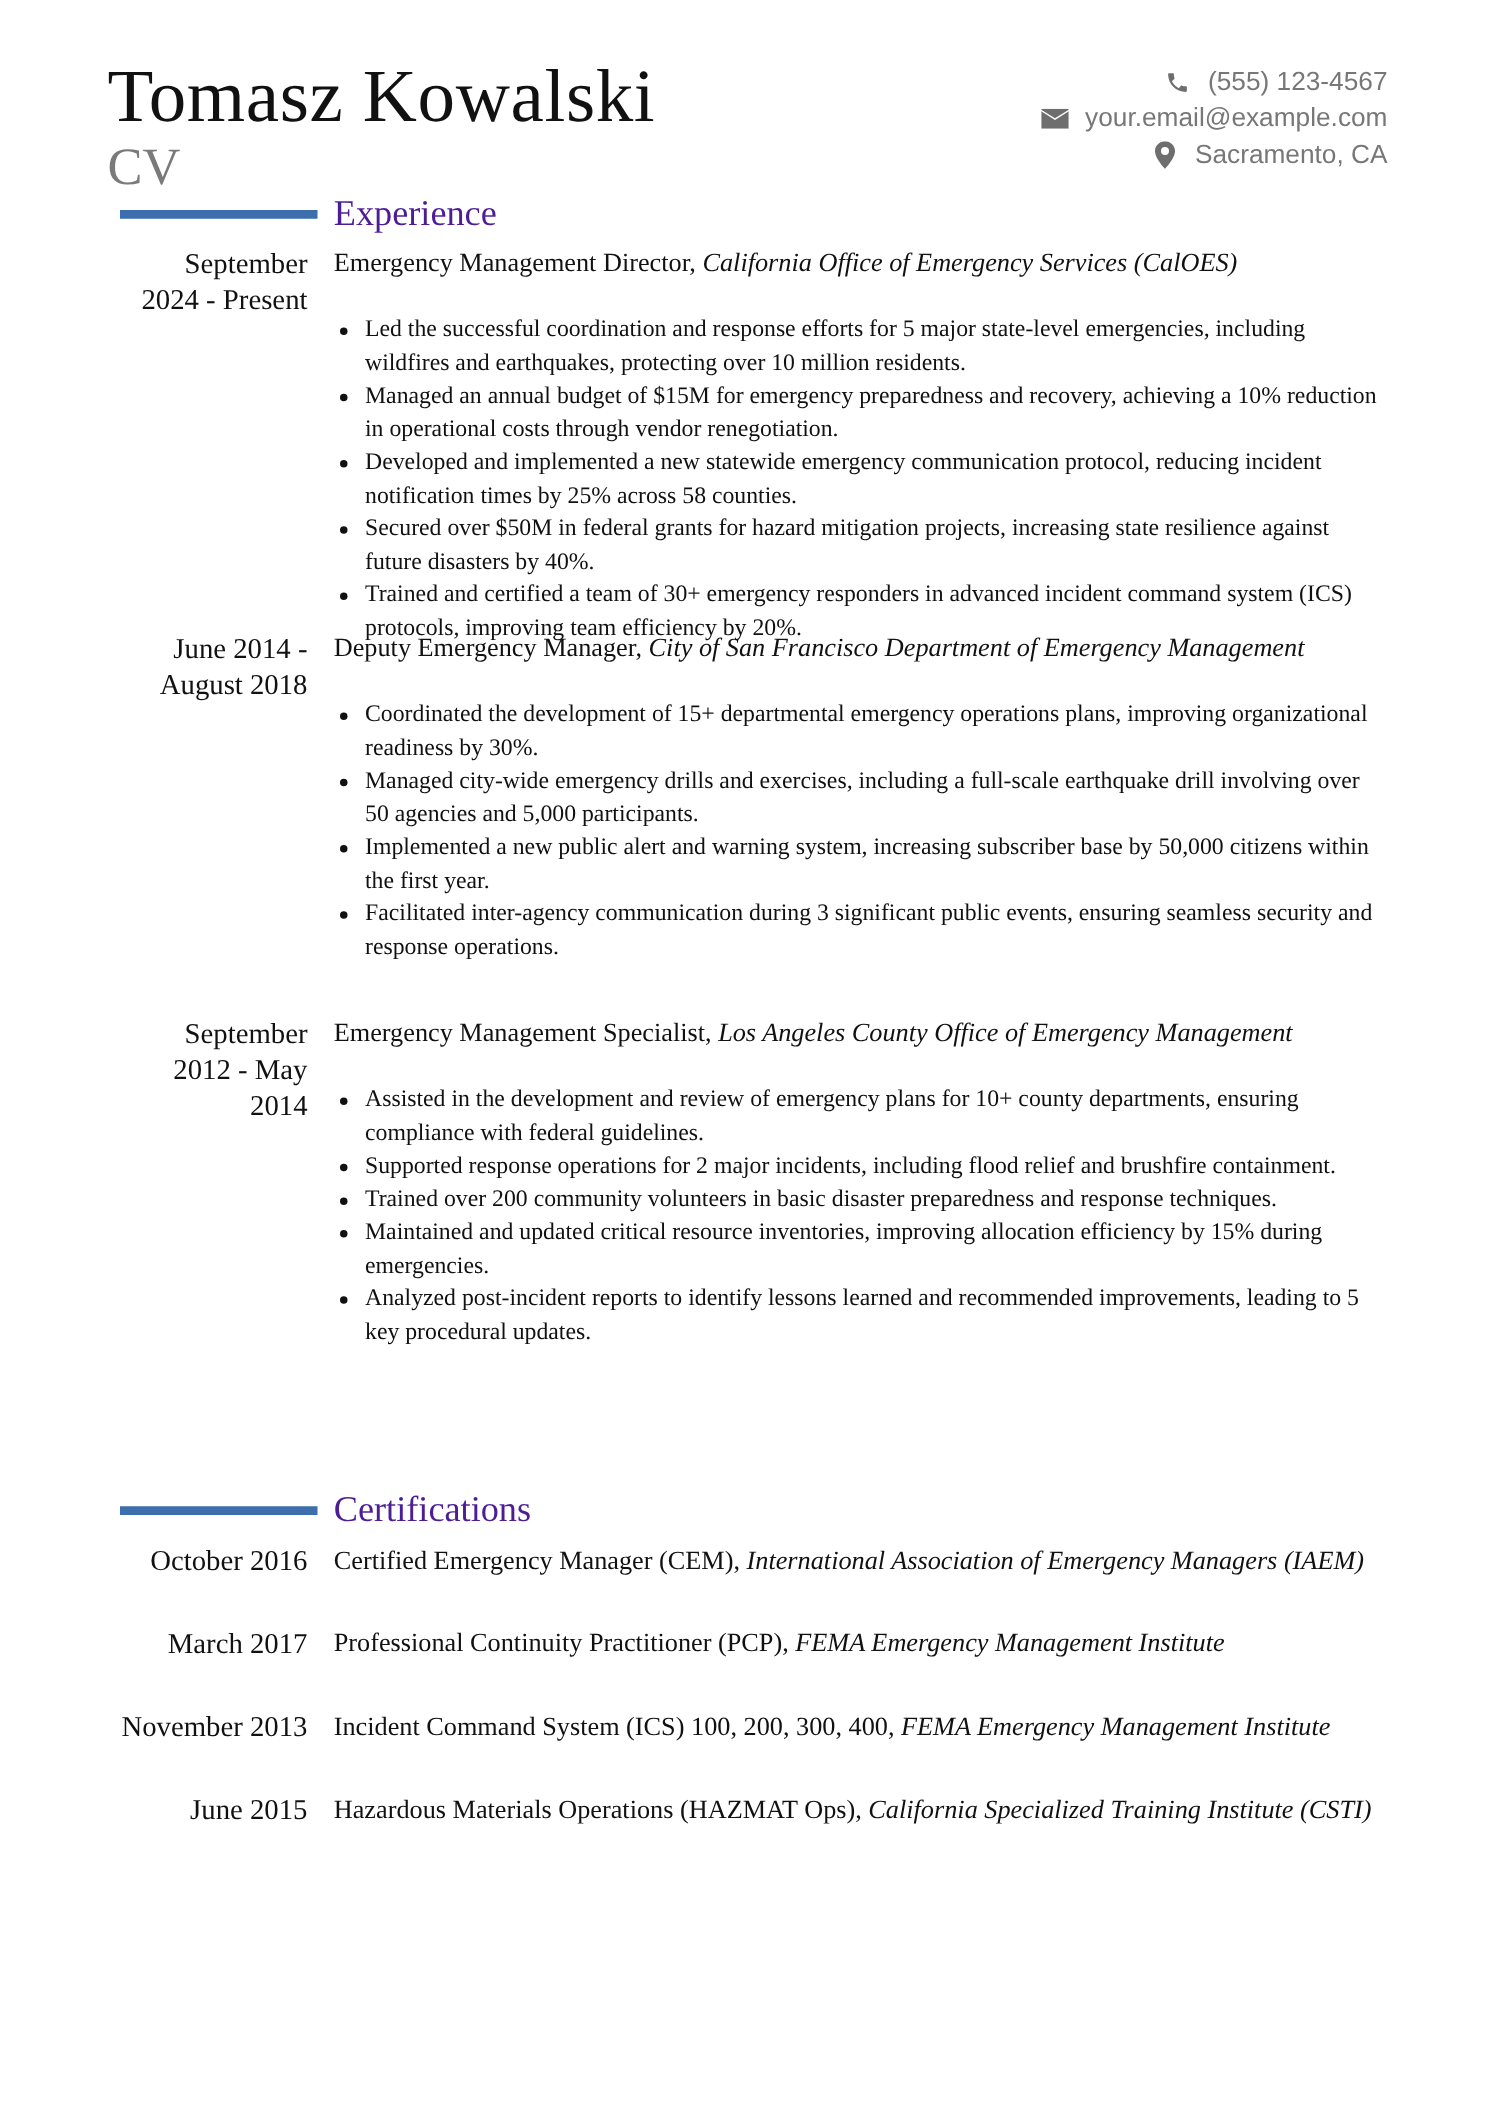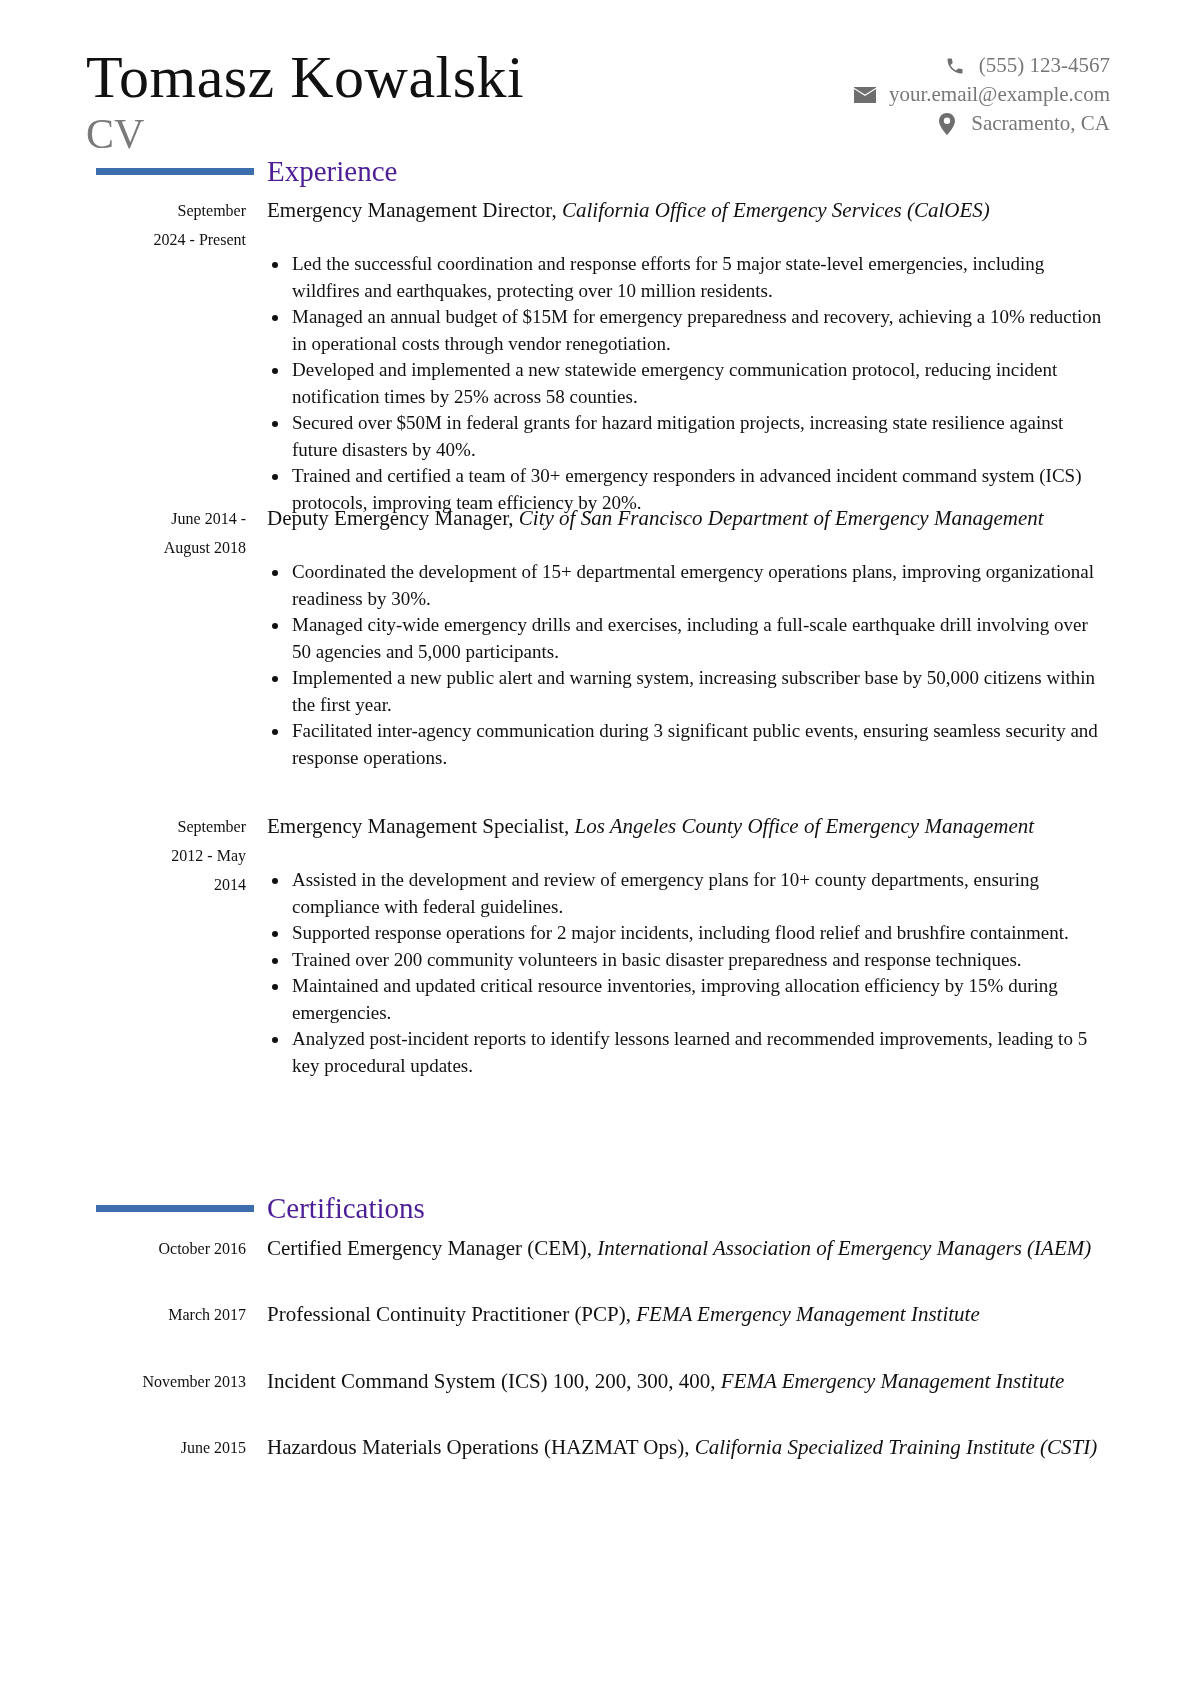--- a/index.html
+++ b/index.html
@@ -17,42 +17,42 @@
     letter-spacing: 0.5px;
   }
   .subtitle {
     position: absolute; left: 86px; top: 108px;
     font-family: "Liberation Serif", serif;
     font-size: 42px; line-height: 52px; color: #7a7a7a;
   }
 
   .contact {
     position: absolute; right: 80px; top: 51px; text-align: right;
-    font-family: Liberation Serif, serif;
+    font-family: Liberation Sans, sans-serif;
     font-size: 21px; color: #777777;
   }
   .contact-row { height: 29px; line-height: 29px; display: flex; justify-content: flex-end; align-items: center; }
   .contact-row .ico { width: 24px; height: 22px; margin-right: 12px; display: inline-flex; align-items: center; justify-content: center; }
   .contact-row .ico svg { fill: #6e6e6e; }
 
   .section-head { position: absolute; left: 96px; height: 36px; width: 1000px; }
   .section-bar {
     position: absolute; left: 0; top: 15px; width: 158px; height: 7px; background: #3c6ead;
   }
   .section-title {
     position: absolute; left: 171px; top: 0;
     font-family: "Liberation Serif", serif;
     font-size: 29px; line-height: 36px; color: #4c1d95;
   }
 
   .entry { position: absolute; left: 0; width: 1190px; }
   .entry .date {
     position: absolute; left: 60px; width: 186px; text-align: right;
     font-family: "Liberation Serif", serif;
-    font-size: 16px; line-height: 29px; color: #111;
+    font-size: 23px; line-height: 29px; color: #111;
   }
   .entry .body {
     position: absolute; left: 267px; width: 835px;
     font-family: "Liberation Serif", serif;
     font-size: 21px; line-height: 29px; color: #111;
   }
   .entry .title { font-weight: normal; }
   .entry .org { font-style: italic; }
   ul.bullets { list-style: none; margin: 0; padding: 0; }
   ul.bullets li {

